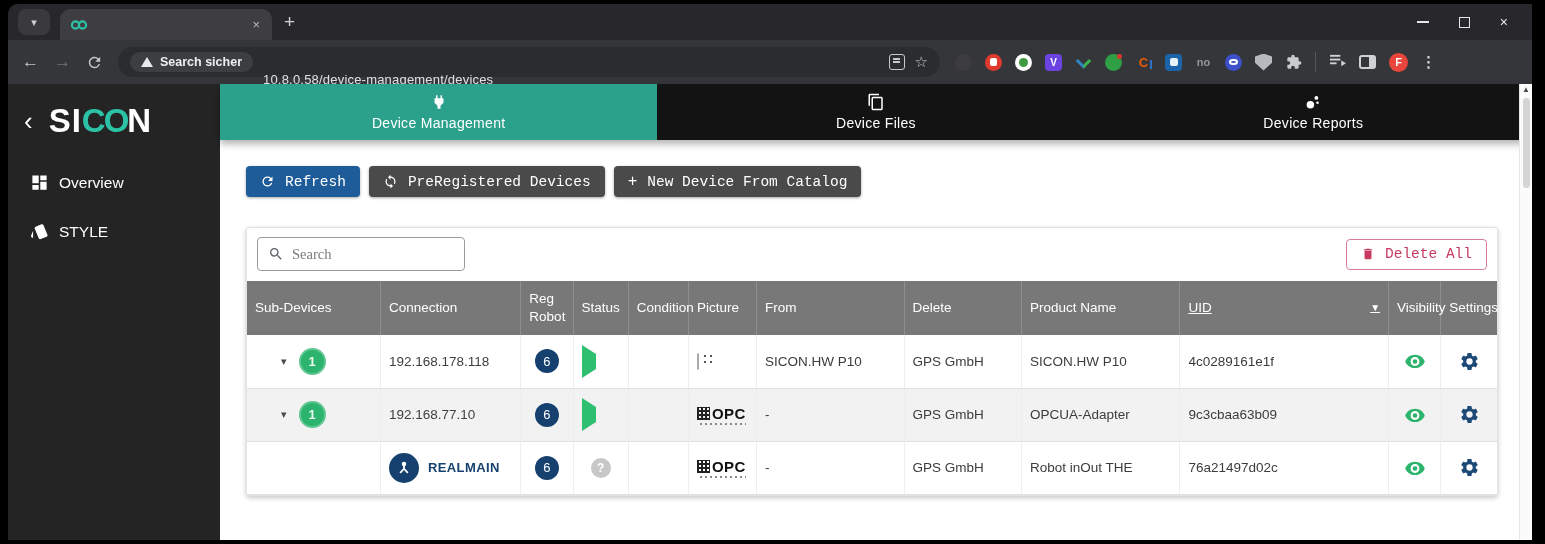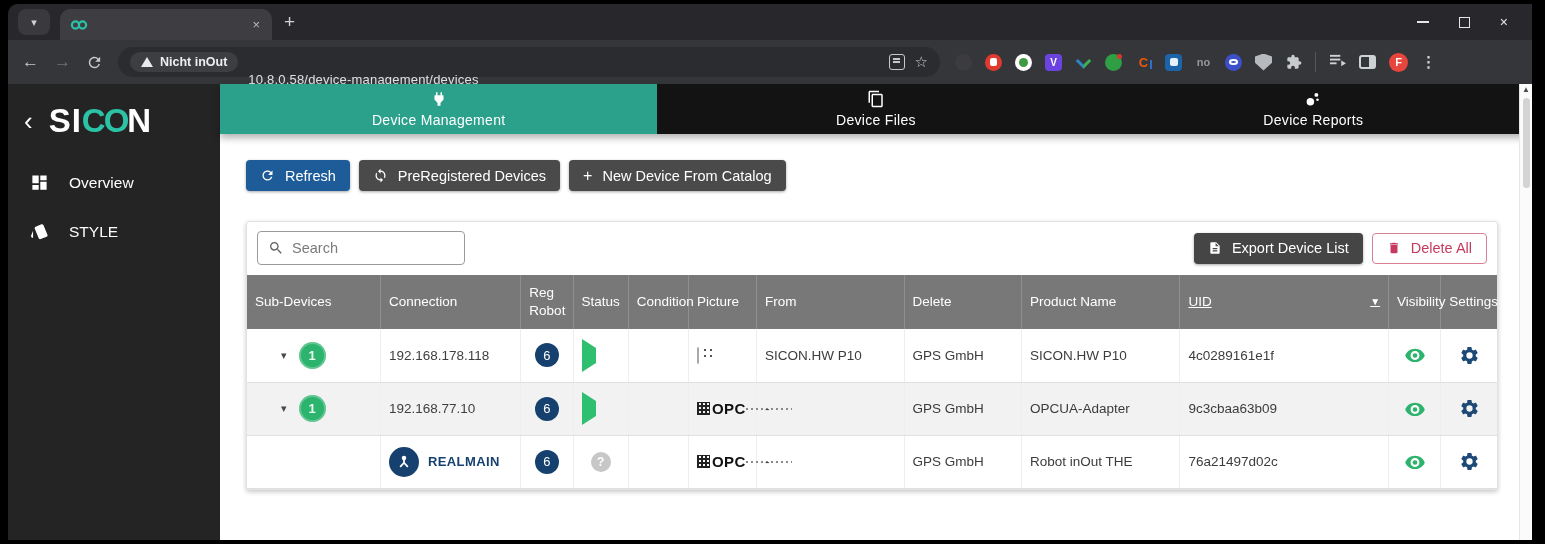--- a/index.html
+++ b/index.html
@@ -69,43 +69,43 @@
             display:flex; align-items:center; justify-content:center; }
   .kebab { color:#cfd2d5; font-size:15px; font-weight:bold; }
 
   
   .app { flex:1; display:flex; min-height:0; }
   .sidebar { width:212px; background:#242424; color:#fff; flex:none; padding-top:6px; }
   .logo-row { display:flex; align-items:center; gap:16px; padding:12px 16px 18px; }
   .back-chv { color:#fff; font-size:26px; line-height:1; }
   .logo { font-size:33px; font-weight:600; letter-spacing:1px; color:#fff; white-space:nowrap; }
   .logo .teal { color:#2cc2a5; letter-spacing:-2px; }
-  .nav-item { display:flex; align-items:center; gap:20px; padding:15px 22px; font-size:15.5px; color:#fdfdfd; }
+  .nav-item { display:flex; align-items:center; gap:10px; padding:15px 22px; font-size:15.5px; color:#fdfdfd; }
   .nav-item svg { flex:none; }
 
   .main { flex:1; display:flex; flex-direction:column; background:#fff; position:relative; min-width:0; }
-  .module-tabs { display:flex; height:50px; background:#131313; position:relative; z-index:2;
+  .module-tabs { display:flex; height:56px; background:#131313; position:relative; z-index:2;
                  box-shadow:0 4px 7px rgba(0,0,0,.3); }
   .mtab { flex:1; display:flex; flex-direction:column; align-items:center; justify-content:center; gap:4px;
           color:#fff; font-size:14px; letter-spacing:.3px; }
   .mtab.active { background:#2ba18c; }
 
   .content { flex:1; background:#fff; padding:26px 0 0 26px; position:relative; }
   .actions { display:flex; gap:9px; }
-  .btn { height:31px; border:none; border-radius:4px; color:#fff; font-size:14.5px; font-family:Liberation Sans, sans-serif;
+  .btn { height:31px; border:none; border-radius:4px; color:#fff; font-size:14.5px; font-family:Liberation Mono, monospace;
          display:inline-flex; align-items:center; gap:10px; padding:0 14px; box-shadow:0 1px 3px rgba(0,0,0,.35); }
   .btn-blue { background:#1e5c99; }
   .btn-gray { background:#4a4a4a; }
   .btn .plus { font-size:16px; }
 
   .card { margin-top:30px; width:1252px; background:#fff; border:1px solid #e2e2e2; border-radius:3px;
           box-shadow:0 2px 5px rgba(0,0,0,.22); }
   .card-top { display:flex; align-items:center; padding:9px 10px 10px; }
   .search-box { width:208px; height:34px; border:1px solid #9b9b9b; border-radius:4px; display:flex;
-                align-items:center; gap:8px; padding:0 10px; background:#fff; }
+                align-items:center; gap:8px; padding:0 10px; background:#fff;font-family:Liberation Serif, serif; }
   .search-box input { border:none; outline:none; flex:1; font-size:14.5px; font-family:inherit; color:#333; min-width:0; }
   .search-box input::placeholder { color:#7b7b7b; }
   .ct-space { flex:1; }
   .btn-export { background:#454545; margin-right:9px; }
   .btn-delete { background:#fff; border:1px solid #d97f95; color:#c7395f; box-shadow:none; }
 
   table { width:100%; border-collapse:collapse; table-layout:fixed; }
   thead th { background:#787878; color:#fff; font-weight:400; font-size:13.5px; text-align:left;
              padding:8px 8px; height:54px; vertical-align:middle; border-right:1px solid #8f8f8f; line-height:1.3; }
   thead th:last-child { border-right:none; }
@@ -129,21 +129,21 @@
            display:flex; align-items:center; justify-content:center; margin:0 auto; }
   .conn-text { color:#3f3f3f; }
   .realmain { display:flex; align-items:center; gap:9px; }
   .realmain-ico { width:30px; height:30px; border-radius:50%; background:#16416f; display:flex;
                   align-items:center; justify-content:center; flex:none; }
   .realmain-label { color:#16416f; font-weight:bold; font-size:13px; letter-spacing:.4px; }
   .device-photo { width:28px; height:38px; border-radius:3px; margin:0 auto; transform:rotate(-3deg);
                   background:linear-gradient(105deg,#dcdcdc 55%,#b5b5b5 55%); border:1px solid #a9a9a9; position:relative; }
   .device-photo::after { content:""; position:absolute; left:4px; bottom:4px; width:12px; height:12px;
                   background-image:radial-gradient(#555 1.3px, transparent 1.4px); background-size:6px 6px; }
-  .opc { display:inline-flex; flex-direction:row; align-items:center; margin:0 auto; }
+  .opc { display:inline-flex; flex-direction:column; align-items:flex-end; margin:0 auto; }
   .opc-main { display:flex; align-items:center; gap:2px; }
   .opc-px { width:13px; height:13px;
             background-image:repeating-linear-gradient(0deg,#222 0 2px,transparent 2px 4px),
                              repeating-linear-gradient(90deg,#222 0 2px,transparent 2px 4px); }
   .opc-text { font-weight:800; font-size:15px; color:#111; letter-spacing:.5px; }
   .opc-dots { width:46px; height:2px; margin-top:1px;
               background-image:repeating-linear-gradient(90deg,#8a8a8a 0 2px,transparent 2px 5px); }
   .eye-wrap, .gear-wrap { display:flex; justify-content:center; }
 
   .scrollbar { position:absolute; top:0; right:0; bottom:0; width:13px; background:#fbfbfb;
@@ -182,21 +182,21 @@
       <span class="nav-glyph">←</span>
       <span class="nav-glyph dim">→</span>
       <span class="reload-icon">
         <svg width="17" height="17" viewBox="0 0 24 24" fill="#c6c8ca">
             <path d="M17.65 6.35A7.96 7.96 0 0 0 12 4c-4.42 0-7.99 3.58-7.99 8s3.57 8 7.99 8c3.73 0 6.84-2.55 7.73-6h-2.08A5.99 5.99 0 0 1 12 18c-3.31 0-6-2.69-6-6s2.69-6 6-6c1.66 0 3.14.69 4.22 1.78L13 11h7V4l-2.35 2.35z"></path>
           </svg>
       </span>
       <div class="omnibox">
         <span class="sec-chip">
           <span class="warn-tri"></span>
-          <span>Nicht inOut</span>
+          <span>Search sicher</span>
         </span>
         <span class="url">10.8.0.58/device-management/devices</span>
         <span class="ob-space"></span>
         <span class="translate-ico"></span>
         <span class="ob-ico">☆</span>
       </div>
       <div class="ext-row">
         <span class="chip c-dark"></span>
         <span class="chip c-red"></span>
         <span class="chip c-greenball"></span>
@@ -294,26 +294,20 @@
 
           <div class="card">
             <div class="card-top">
               <div class="search-box">
                 <svg width="16" height="16" viewBox="0 0 24 24" fill="#5f6368">
                     <path d="M15.5 14h-.79l-.28-.27A6.47 6.47 0 0 0 16 9.5 6.5 6.5 0 1 0 9.5 16c1.61 0 3.09-.59 4.23-1.57l.27.28v.79l5 4.99L20.49 19l-4.99-5zm-6 0C7.01 14 5 11.99 5 9.5S7.01 5 9.5 5 14 7.01 14 9.5 11.99 14 9.5 14z"></path>
                   </svg>
                 <input type="text" placeholder="Search" style="">
               </div>
               <div class="ct-space"></div>
-              <button class="btn btn-export">
-                <svg width="14" height="14" viewBox="0 0 24 24" fill="#fff">
-                    <path d="M14 2H6c-1.1 0-2 .9-2 2v16c0 1.1.9 2 2 2h12c1.1 0 2-.9 2-2V8l-6-6zm2 16H8v-2h8v2zm0-4H8v-2h8v2zm-3-5V3.5L18.5 9H13z"></path>
-                  </svg>
-                <span>Export Device List</span>
-              </button>
               <button class="btn btn-delete">
                 <svg width="14" height="14" viewBox="0 0 24 24" fill="#c7395f">
                     <path d="M6 19c0 1.1.9 2 2 2h8c1.1 0 2-.9 2-2V7H6v12zM19 4h-3.5l-1-1h-5l-1 1H5v2h14V4z"></path>
                   </svg>
                 <span>Delete All</span>
               </button>
             </div>
 
             <table>
               <colgroup>

